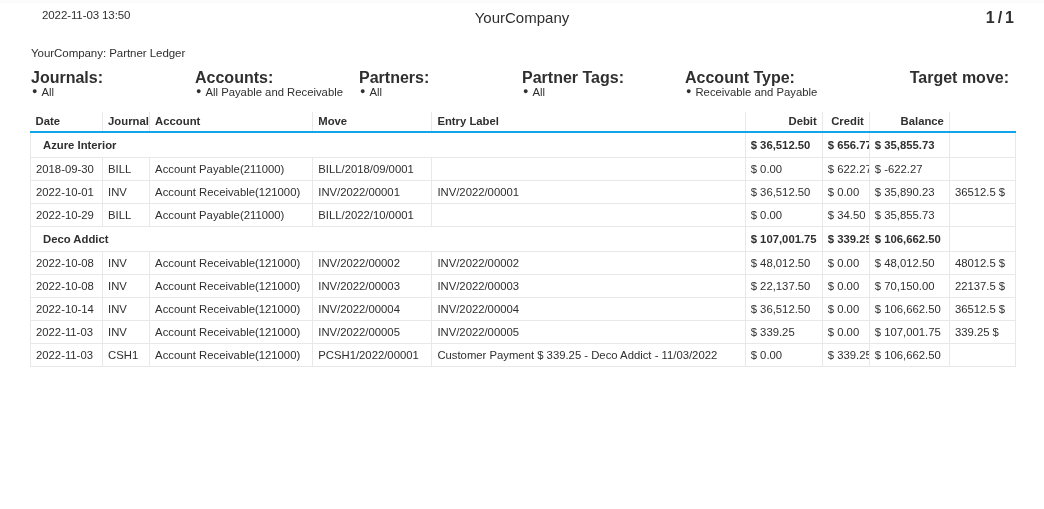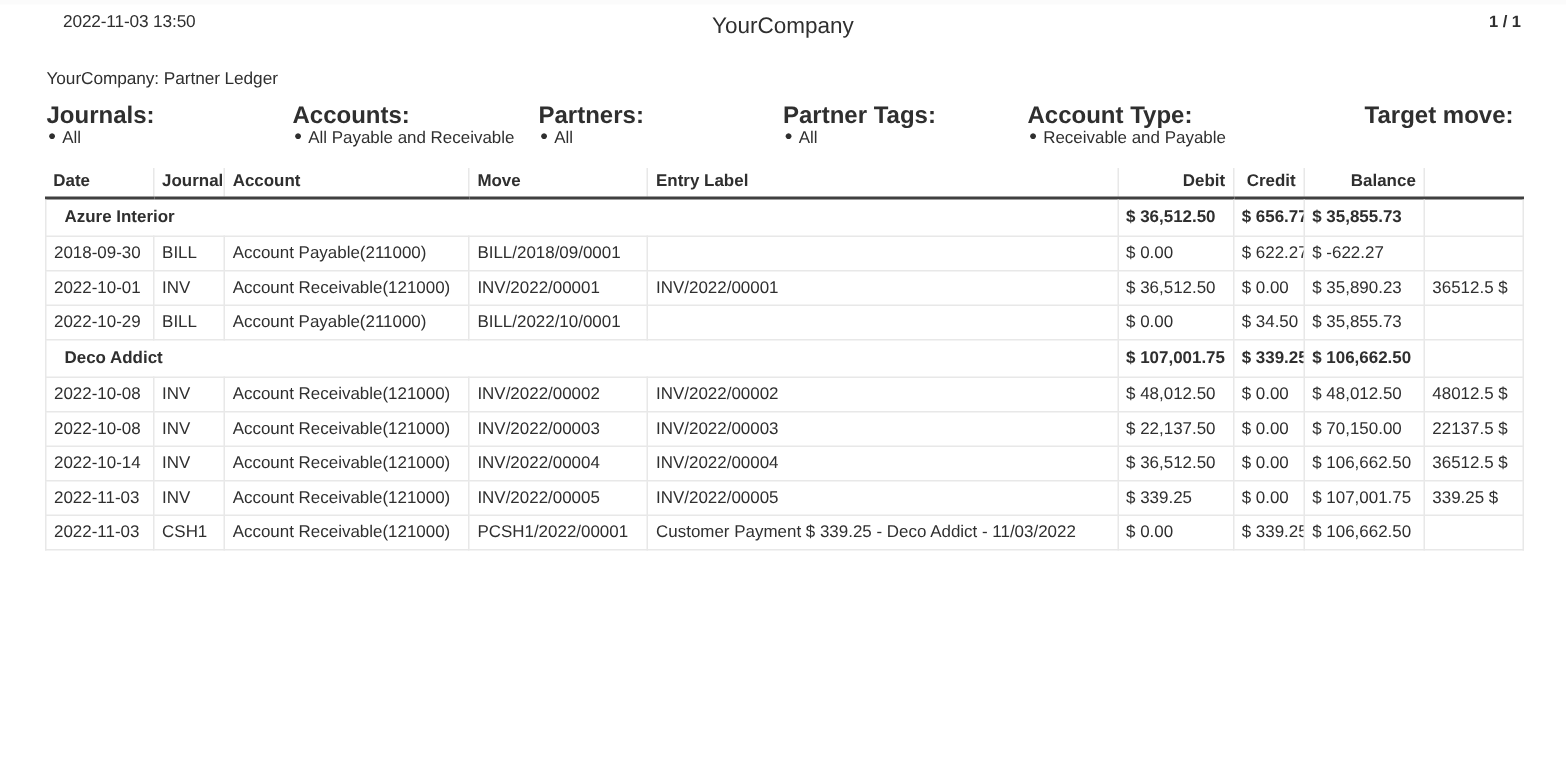--- a/index.html
+++ b/index.html
@@ -50,21 +50,21 @@
     left: 0;
     right: 0;
     top: 9px;
     text-align: center;
     font-size: 15px;
   }
   .rpt-header .hdr-page {
     position: absolute;
     right: 30px;
     top: 9px;
-    font-size: 11px;
+    font-size: 16px;
     font-weight: bold;
   }
   .hdr-page .sep { font-weight: bold; padding: 0 3px; }
 
   
   .rpt-title {
     margin: 13px 0 0 31px;
     font-size: 11.5px;
     letter-spacing: -0.05px;
   }
@@ -117,21 +117,21 @@
   table.ledger td {
     border: 1px solid #e8e8e8;
     padding: 5px 5px 5px 5px;
     vertical-align: middle;
     height: 12px;
     overflow: hidden;
     white-space: nowrap;
   }
   table.ledger thead th {
     font-weight: bold;
-    border-bottom: 2px solid #404040;
+    border-bottom: 2px solid #0ea5e9;
     border-top: none;
     border-left: 1px solid #e8e8e8;
     border-right: 1px solid #e8e8e8;
     text-align: left;
     padding-top: 3px;
     padding-bottom: 4px;
   }
   table.ledger thead th.num { text-align: right; }
   table.ledger thead th.first { border-left: none; }
   table.ledger thead th.last  { border-right: none; }

